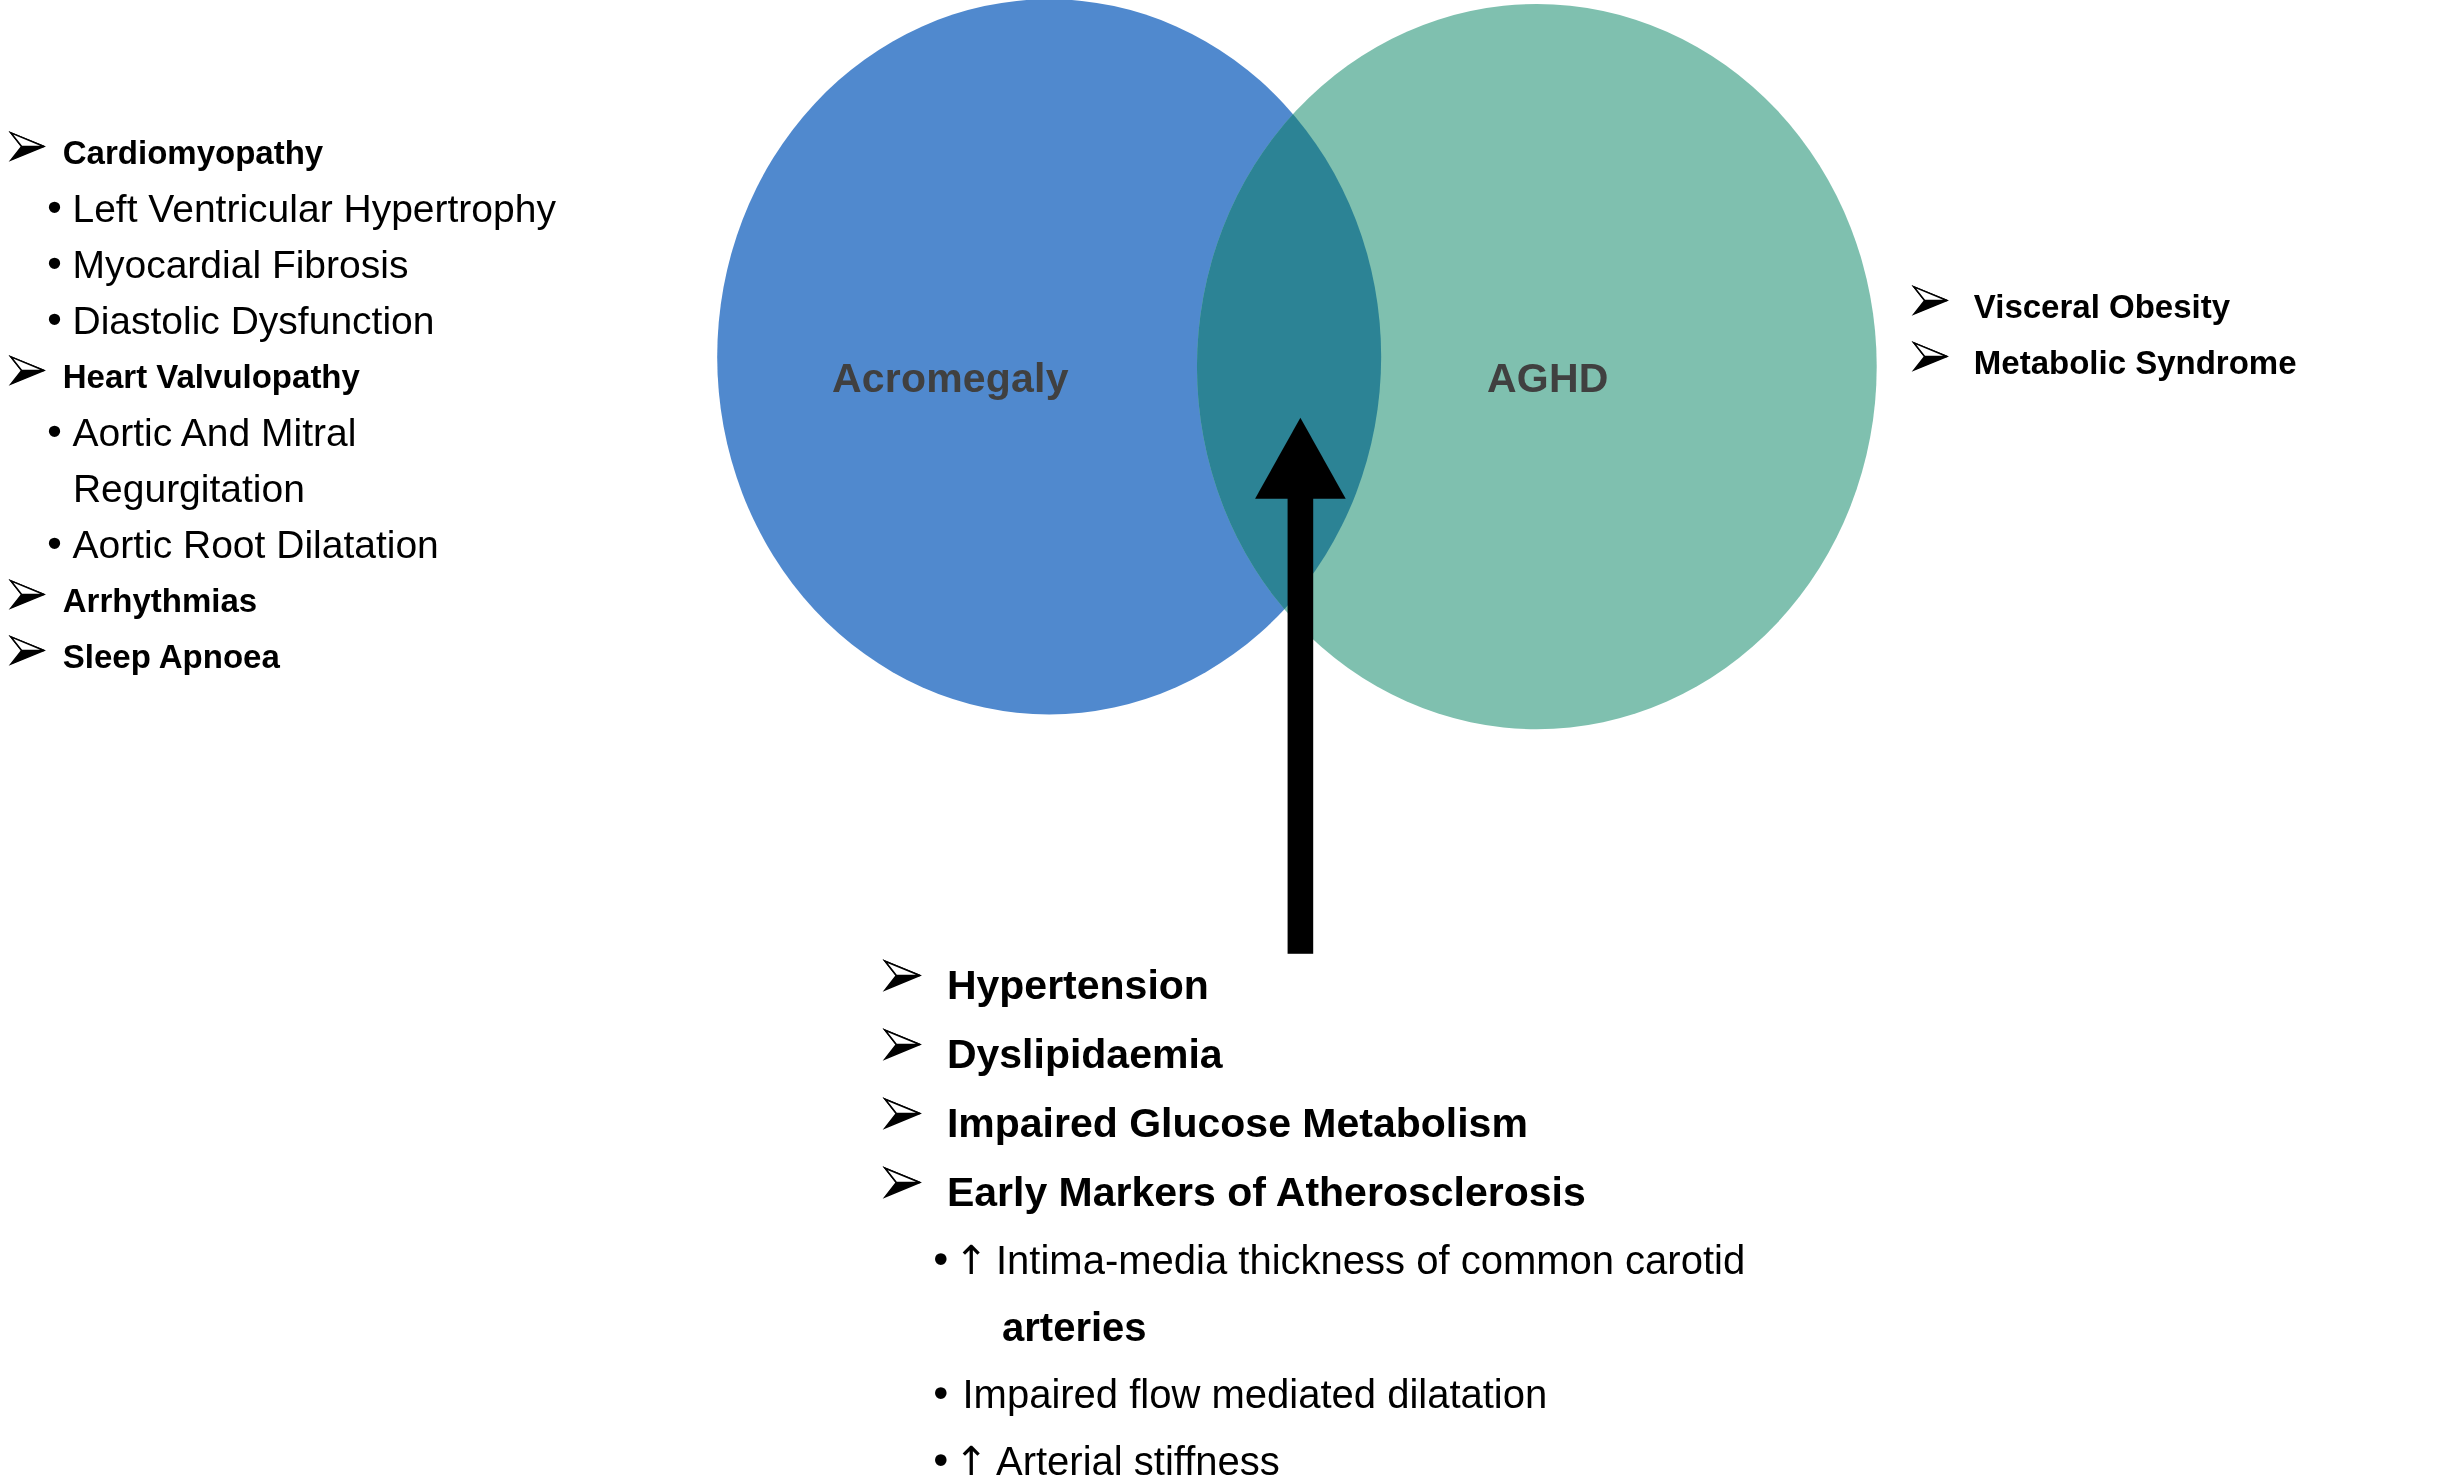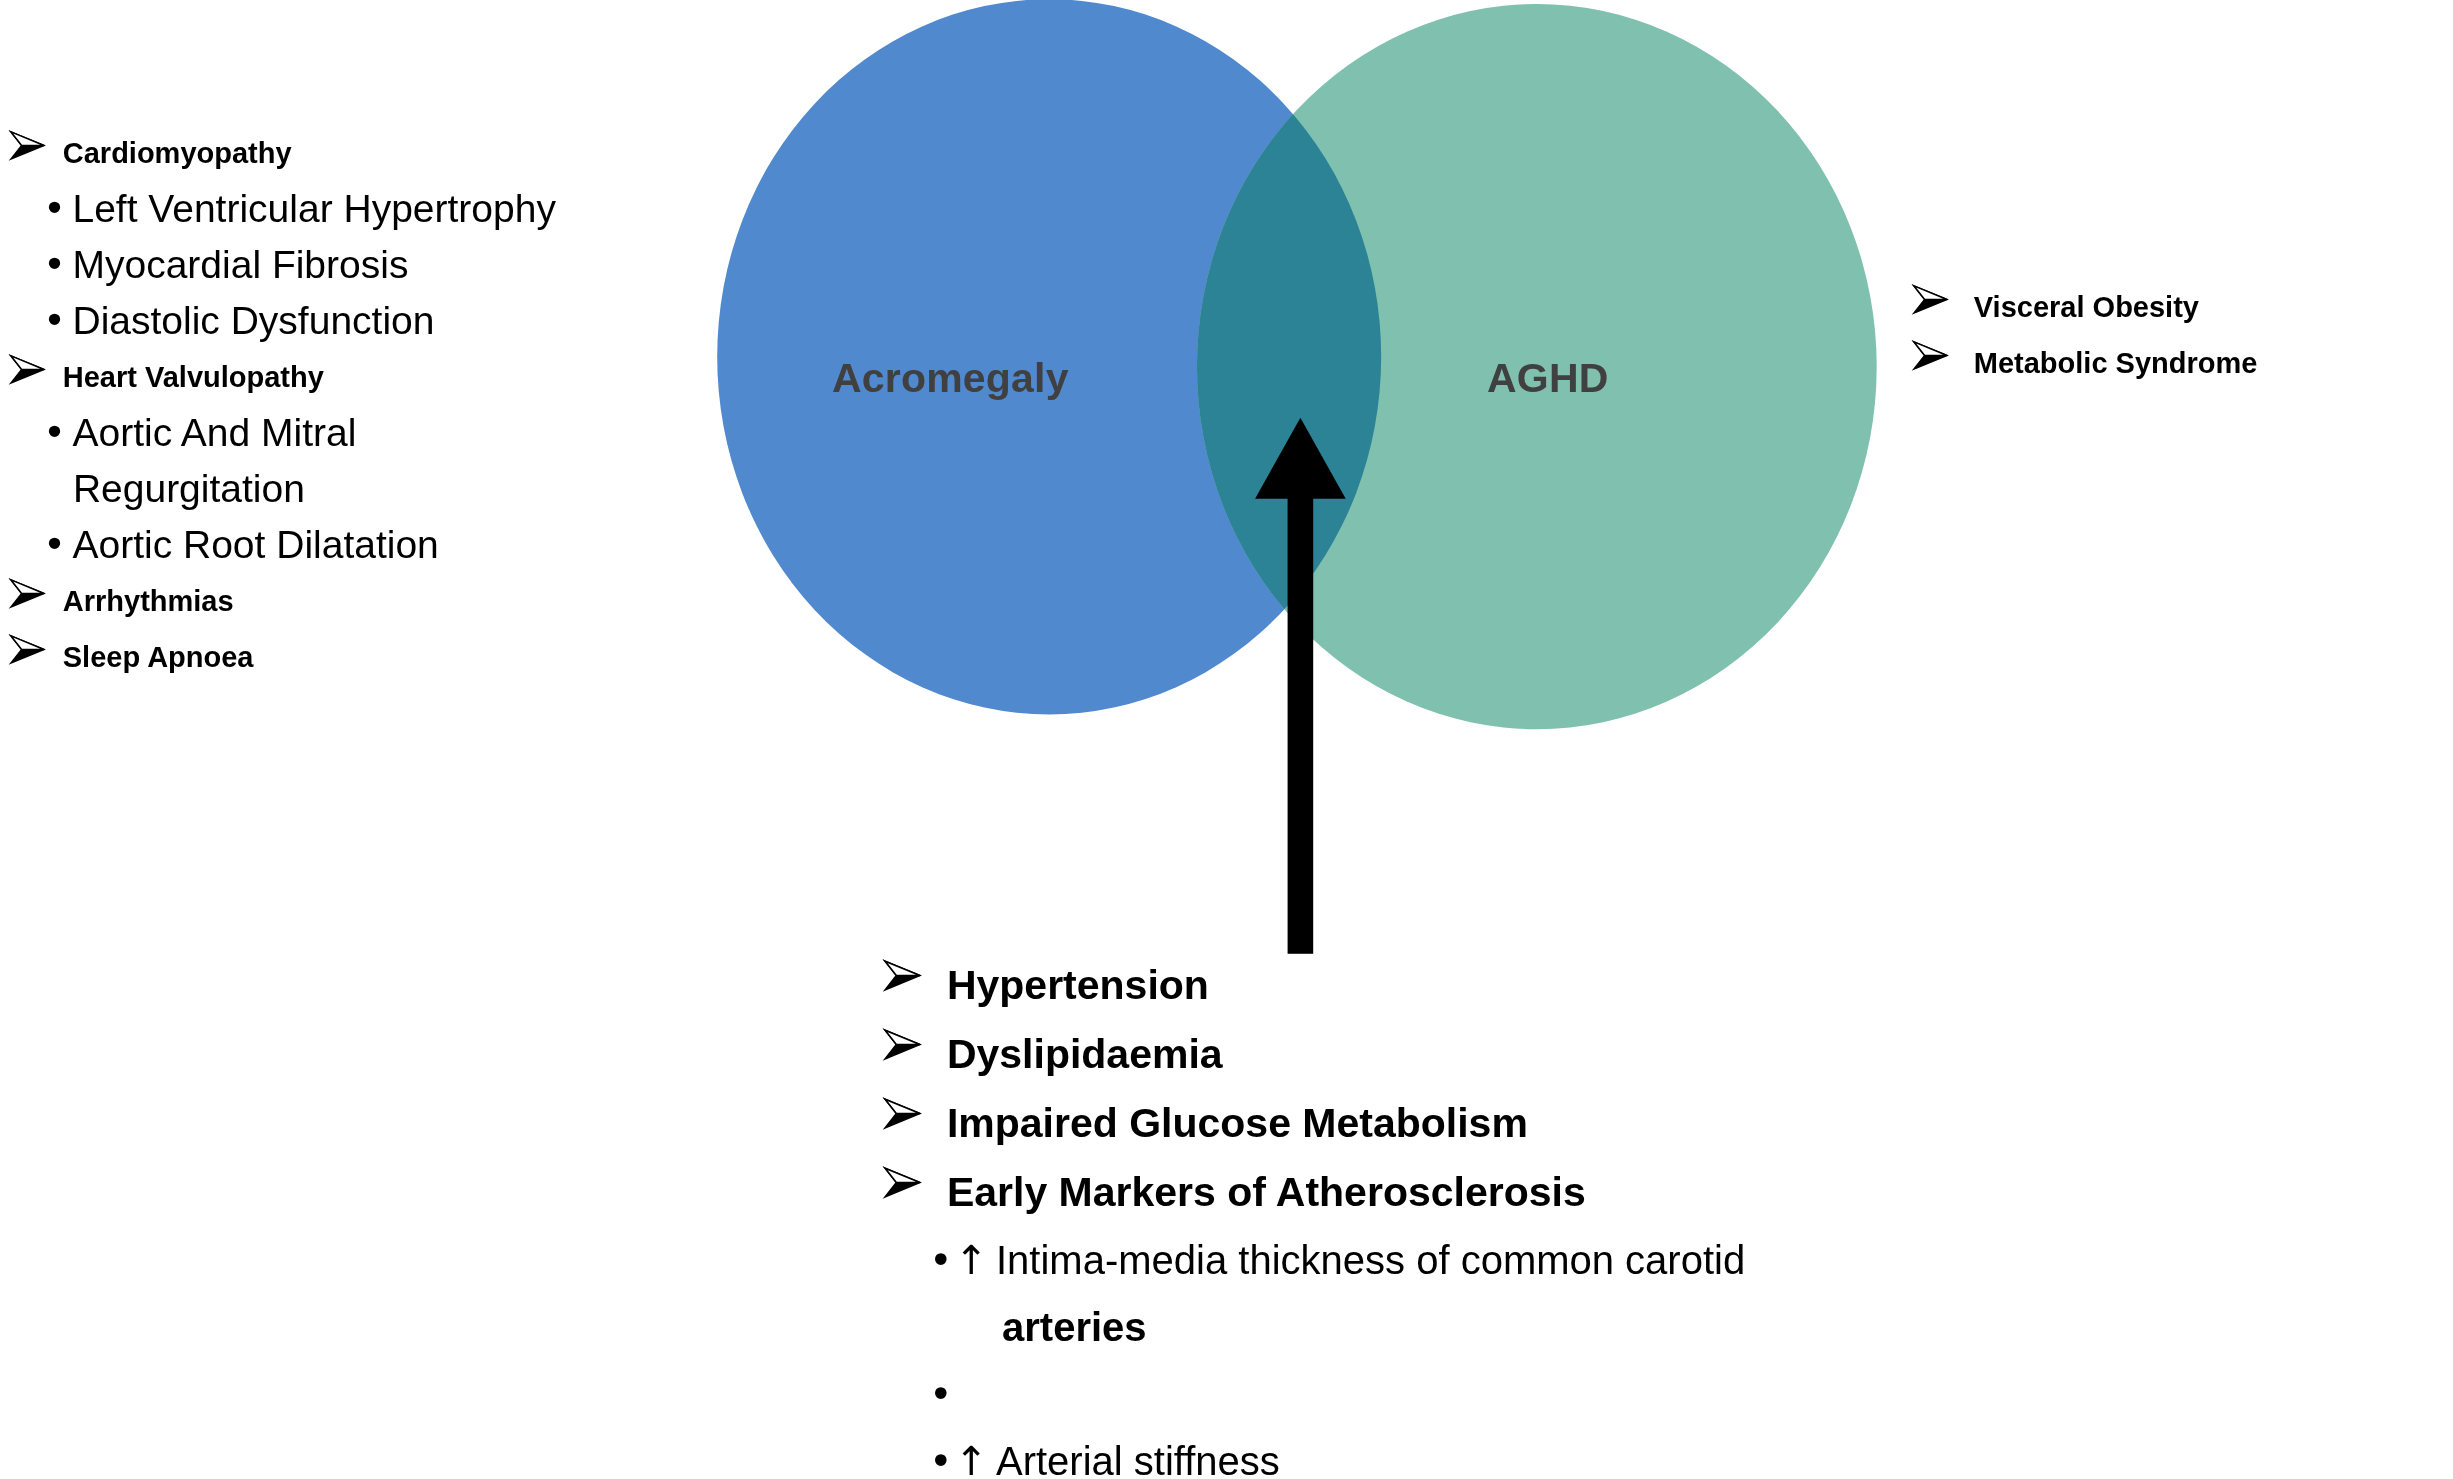--- a/index.html
+++ b/index.html
@@ -60,21 +60,21 @@
   .dot {
     flex: 0 0 auto;
     width: 29.6px;
     text-align: left;
     font-family: "DejaVu Sans", sans-serif;
     line-height: inherit;
   }
 
   .lvl1 {
     font-weight: 700;
-    font-size: 29px;
+    font-size: 33px;
     line-height: 56px;
   }
   .lvl2 {
     font-weight: 400;
     font-size: 39px;
     line-height: 56px;
   }
 
   .indent-1 { padding-left: 35px; }
   .wrapline { padding-left: 65px; align-items: flex-end; }
@@ -298,20 +298,21 @@
       <span class="uparrow">↑</span>
       <span class="label">Intima-media thickness of common carotid</span>
     </div>
     <div class="row lvl2 wrapline">
       <span class="label">arteries</span>
     </div>
 
     <div class="row lvl2 sub">
       <span class="dot">•</span>
       <span class="uparrow"></span>
+      <span class="label">Impaired flow mediated dilatation</span>
     </div>
 
     <div class="row lvl2 sub">
       <span class="dot">•</span>
       <span class="uparrow">↑</span>
       <span class="label">Arterial stiffness</span>
     </div>
   </div>
 
 </div>

